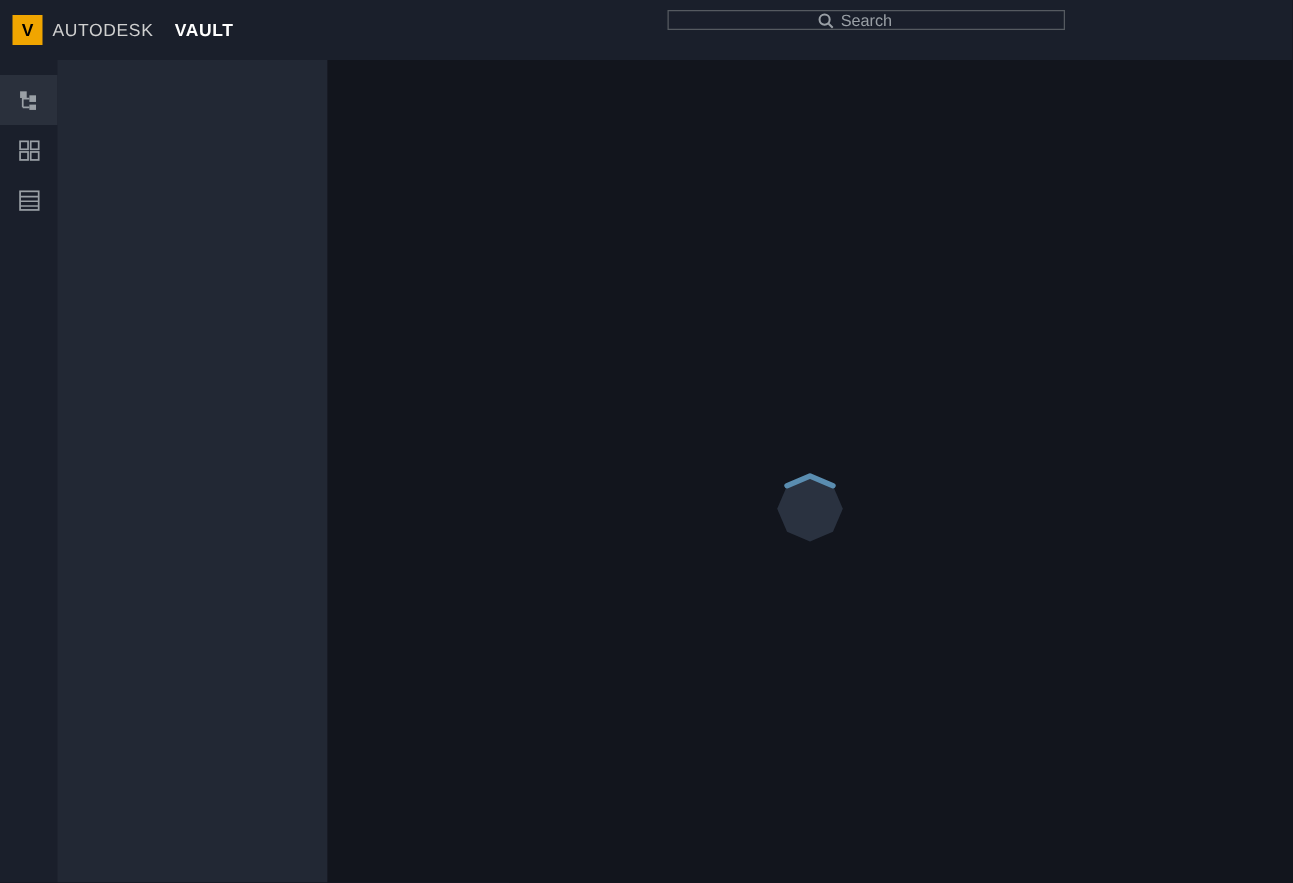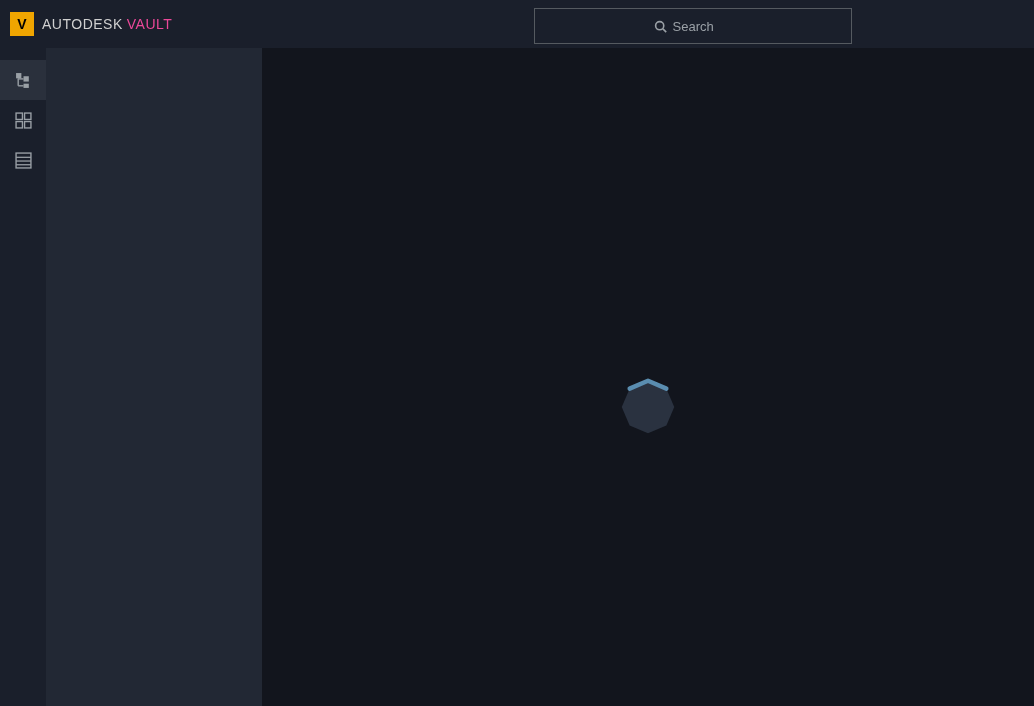--- a/index.html
+++ b/index.html
@@ -45,29 +45,30 @@
       gap: 4px;
       color: #e0e0e0;
       font-size: 14px;
       letter-spacing: 0.5px;
     }
     .brand-autodesk {
       font-weight: 300;
       color: #d0d0d0;
     }
     .brand-vault {
-      font-weight: 400;
-      color: #ec4899;
+      font-weight: 700;
+      color: #ffffff;
+      margin-left: 13px;
     }
     .search-wrap {
       position: absolute;
       left: 534px;
       top: 8px;
       width: 318px;
-      height: 36px;
+      height: 16px;
     }
     .search-box {
       width: 100%;
       height: 100%;
       background: transparent;
       border: 1px solid #555a60;
       display: flex;
       align-items: center;
       justify-content: center;
       gap: 6px;

